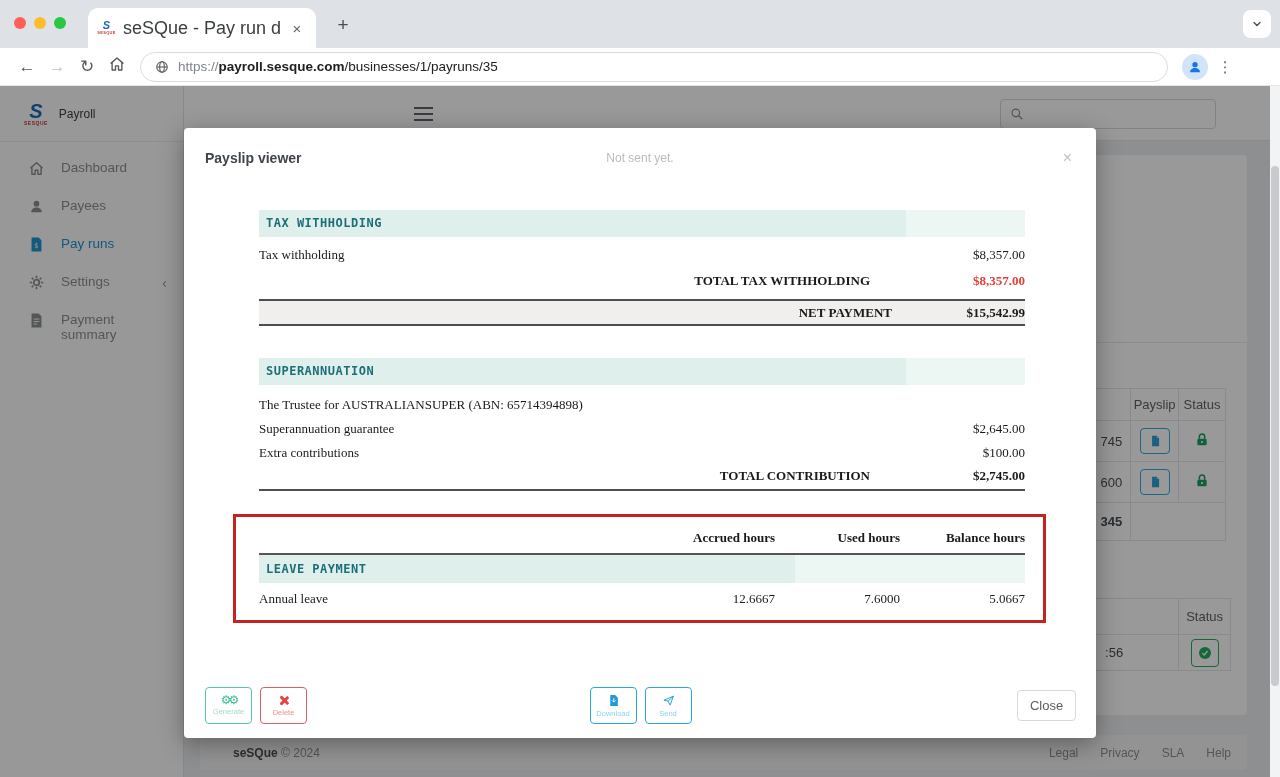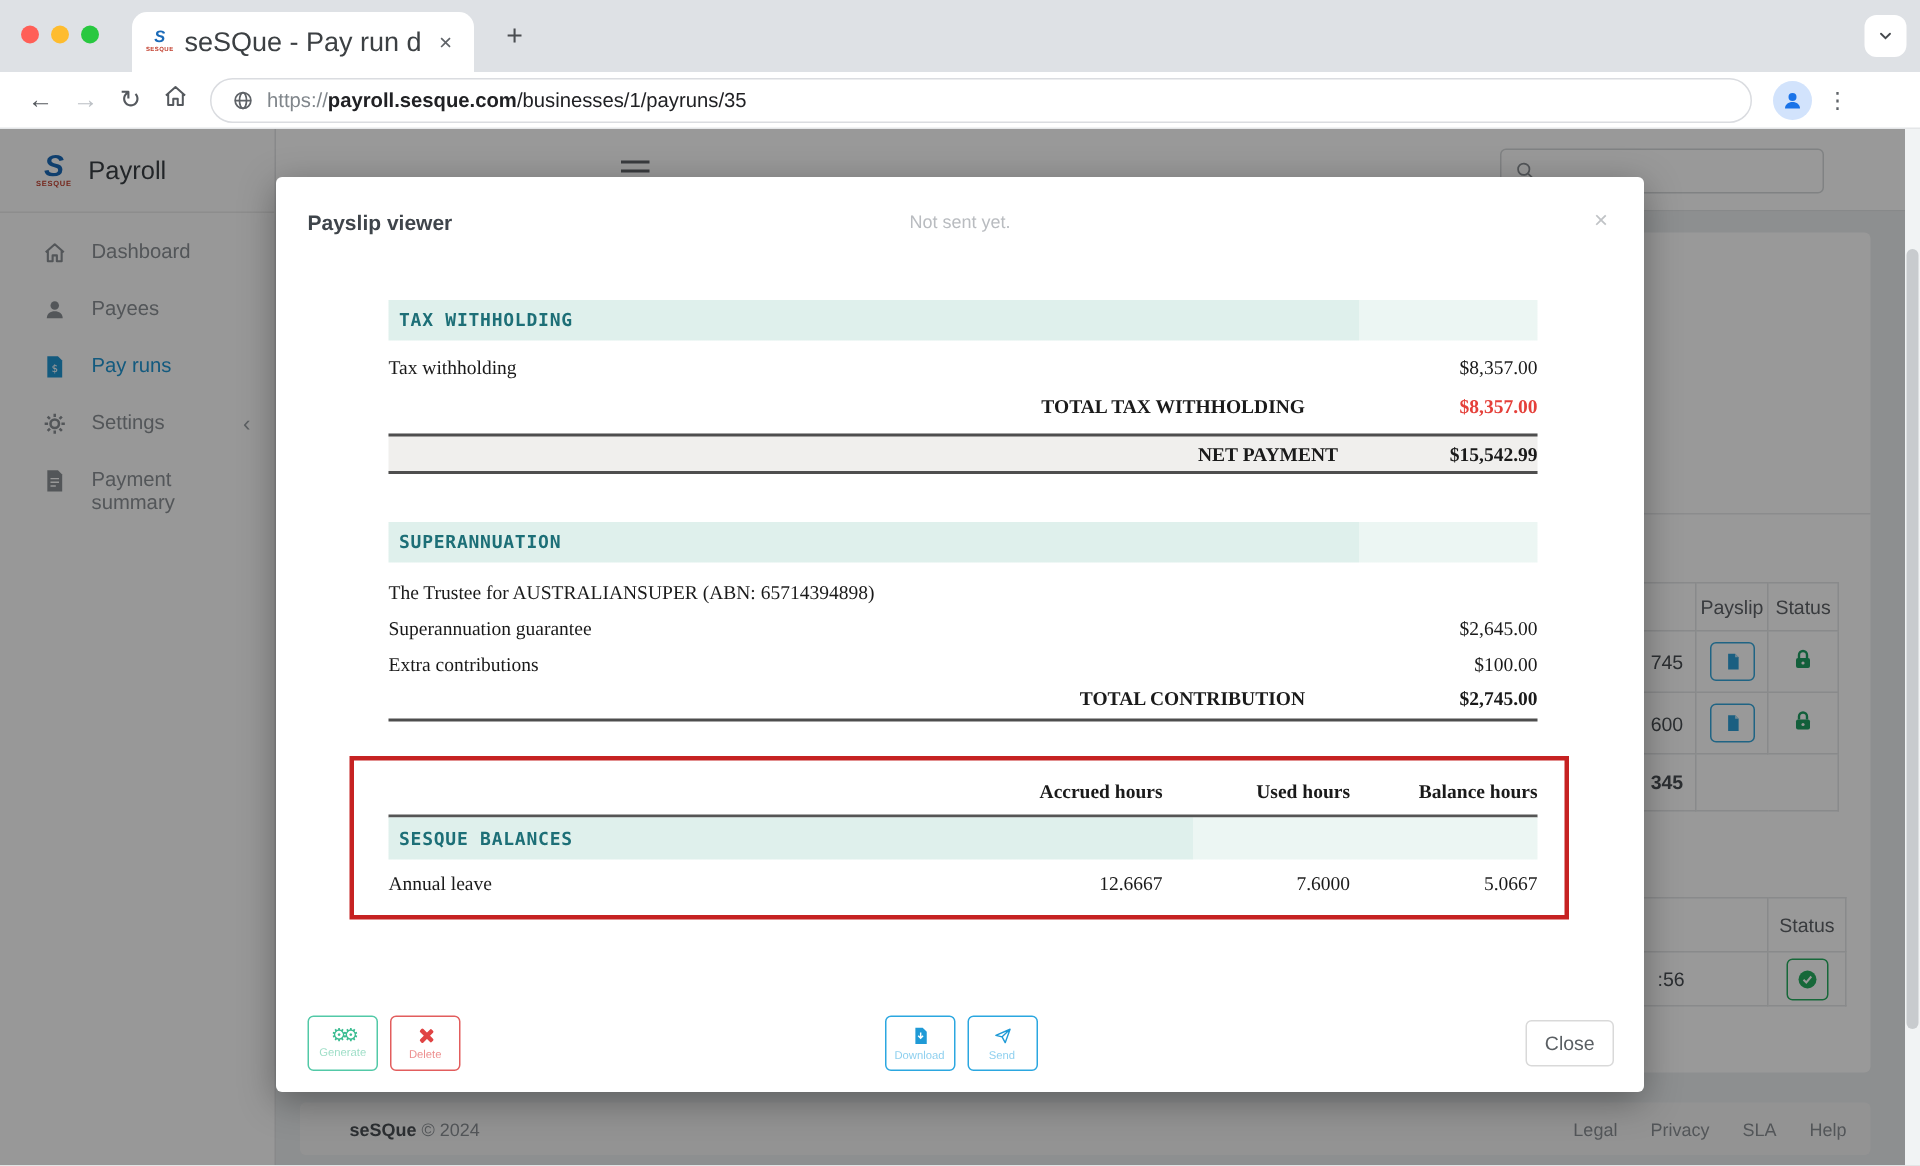--- a/index.html
+++ b/index.html
@@ -37,21 +37,21 @@
   .menu-dots { width:34px; text-align:center; color:#5f6368; font-size:15px; letter-spacing:0; }
 
   
   .content { position:relative; height:691px; background:#eceef0; overflow:hidden; }
 
   .sidebar { position:absolute; left:0; top:0; width:184px; height:691px; background:#fdfdfd; border-right:1px solid #e3e5e7; }
   .logo-row { height:56px; display:flex; align-items:center; padding-left:24px; gap:11px; border-bottom:1px solid #ececec; }
   .logo-mark { display:flex; flex-direction:column; align-items:center; line-height:1; }
   .logo-mark .ls { font-weight:bold; font-style:italic; font-size:20px; color:#1a6ab8; }
   .logo-mark .lr { font-size:5px; color:#c23f2e; font-weight:bold; letter-spacing:.5px; }
-  .logo-title { font-size:17px; color:#3a3f44; }
+  .logo-title { font-size:12px; color:#3a3f44; }
   .nav { padding-top:18px; }
   .nav-item { height:38px; display:flex; padding:0 16px 0 28px; gap:16px; color:#8b9095; font-size:13.5px; }
   .nav-item svg { width:17px; height:17px; flex:none; }
   .nav-item.active { color:#2196d3; }
   .nav-item .collapse { margin-left:auto; color:#9aa0a5; font-size:15px; }
 
   .main-topbar { position:absolute; left:184px; right:0; top:0; height:55px; background:#fff; border-bottom:1px solid #e2e4e6; }
   .hamburger { position:absolute; left:230px; top:21px; width:19px; }
   .hamburger div { height:2px; background:#5f6368; margin-bottom:4px; }
   .searchbox { position:absolute; left:816px; top:13px; width:216px; height:30px; border:1px solid #d6d9db;
@@ -77,21 +77,21 @@
                  border-radius:4px; display:flex; align-items:center; padding:0 16px 0 33px; font-size:12px; color:#8b9095; }
   .pf-brand { font-weight:bold; color:#4a4f54; }
   .pf-links { margin-left:auto; display:flex; gap:22px; }
 
   .dim { position:absolute; inset:0; background:rgba(0,0,0,0.40); z-index:10; }
 
   .pg-scrollbar { position:absolute; right:0; top:0; width:10px; height:691px; background:#f1f3f4; z-index:20; }
   .pg-thumb { position:absolute; left:1px; top:80px; width:8px; height:520px; border-radius:4px; background:#c8cbce; }
 
   
-  .modal { position:absolute; left:184px; top:32px; width:912px; height:610px; background:#fff; border-radius:4px;
+  .modal { position:absolute; left:184px; top:42px; width:912px; height:610px; background:#fff; border-radius:4px;
            box-shadow:0 6px 24px rgba(0,0,0,.35); z-index:30; }
   .modal-header { height:60px; display:flex; align-items:center; padding:0 24px 0 21px; position:relative; }
   .modal-title { font-size:14px; font-weight:700; color:#3f454b; }
   .modal-status { position:absolute; left:0; right:0; text-align:center; font-size:12px; color:#b9bcc0; }
   .modal-x { margin-left:auto; color:#c0c3c6; font-size:16px; line-height:1; position:relative; }
 
   .payslip { padding:22px 71px 0 75px; font-family:"Liberation Serif", serif; color:#1a1a1a; font-size:13px; }
   .band { height:27px; line-height:27px; padding-left:7px;
           font-family:"DejaVu Sans Mono", monospace; font-weight:bold; font-size:12px; letter-spacing:.5px; color:#1d6f77;
           background:linear-gradient(to right,#dff0ec 0%,#dff0ec 84.5%,#ecf6f3 84.5%,#ecf6f3 100%); }
@@ -381,21 +381,21 @@
         </div>
 
         <div class="red-box">
           <div class="lv-headers">
             <span class="sp"></span>
             <span class="lv-col">Accrued hours</span>
             <span class="lv-col">Used hours</span>
             <span class="lv-col">Balance hours</span>
           </div>
           <div class="lv-topline"></div>
-          <div class="lv-band">SESQUE BALANCES</div>
+          <div class="lv-band">LEAVE PAYMENT</div>
           <div class="lv-row">
             <span class="lbl">Annual leave</span>
             <span class="lv-col">12.6667</span>
             <span class="lv-col">7.6000</span>
             <span class="lv-col">5.0667</span>
           </div>
         </div>
       </div>
 
       <div class="modal-footer">

